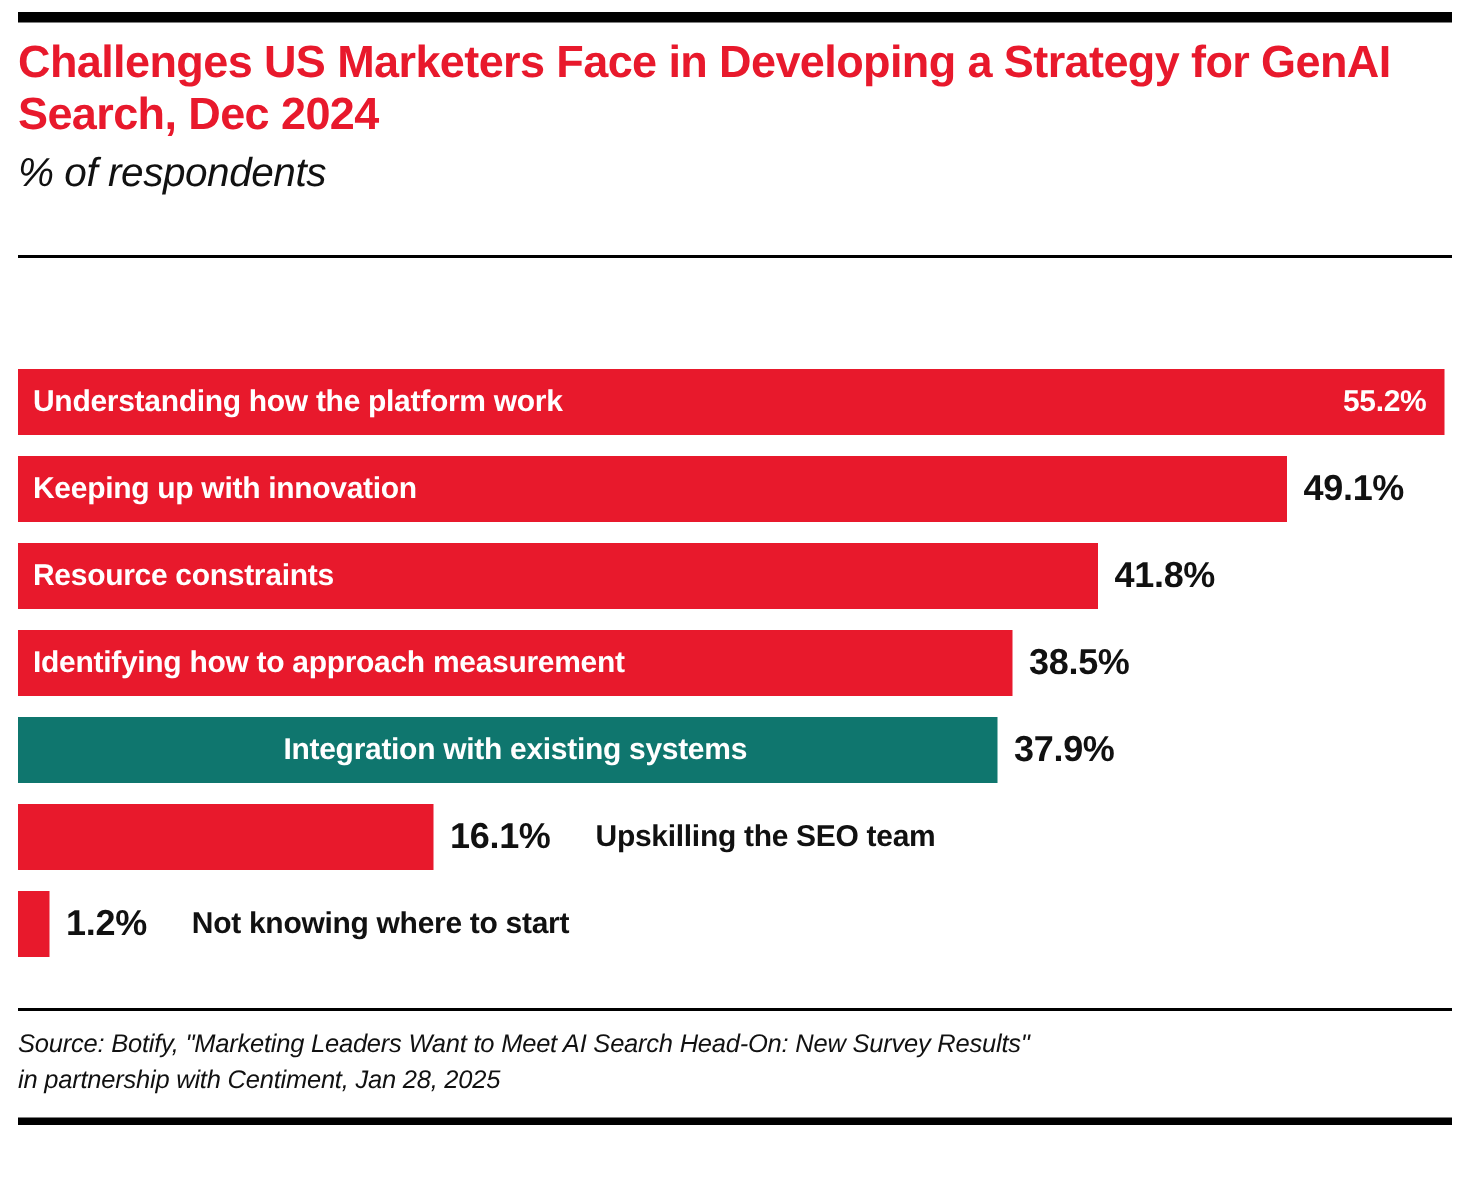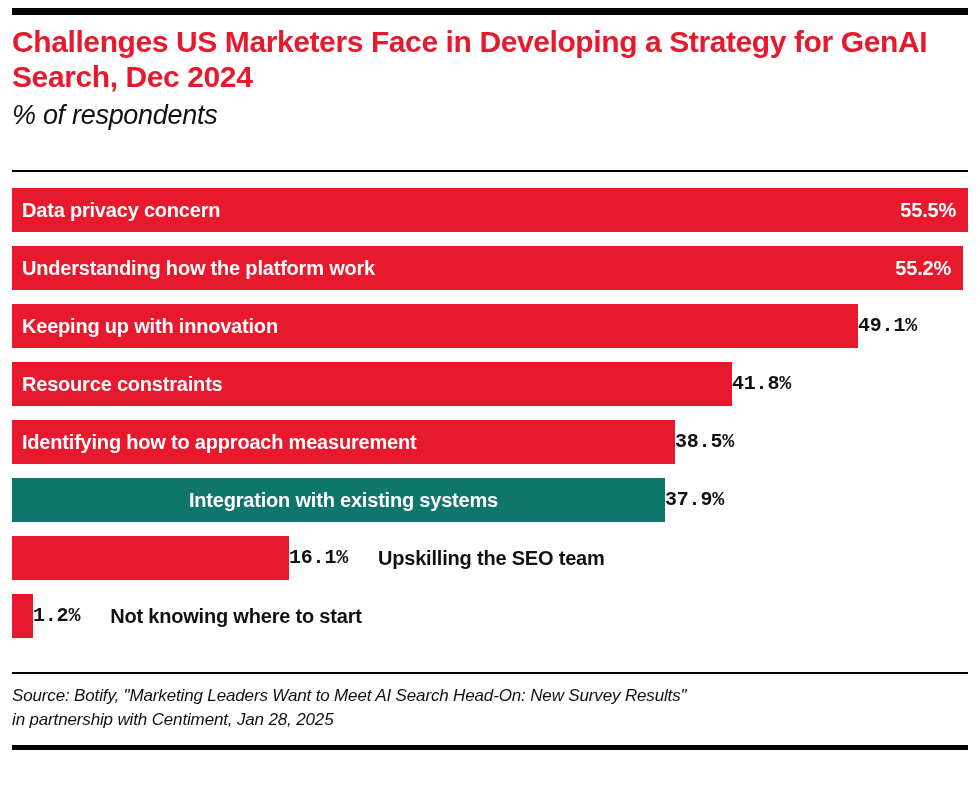--- a/index.html
+++ b/index.html
@@ -101,28 +101,28 @@
     font-weight: bold;
     letter-spacing: -0.2px;
     white-space: nowrap;
     padding-right: 12px;
     line-height: 1;
   }
 
   
   .bar-value-outside {
     color: #111111;
-    font-size: 20px;
-    font-weight: bold;
-    letter-spacing: -0.2px;
-    white-space: nowrap;
-    line-height: 1;
-    display: flex;
-    align-items: center;
-    font-family: Liberation Mono, monospace;
+    font-size: 24px;
+    font-weight: bold;
+    letter-spacing: -0.2px;
+    white-space: nowrap;
+    line-height: 1;
+    display: flex;
+    align-items: center;
+    padding-left: 11px;
   }
 
   
   .bar-label-outside {
     color: #111111;
     font-size: 20px;
     font-weight: bold;
     letter-spacing: -0.2px;
     white-space: nowrap;
     line-height: 1;
@@ -191,26 +191,20 @@
   <div class="rule rule-top"></div>
 
   <div class="header-block">
     <div class="chart-title">Challenges US Marketers Face in Developing a Strategy for GenAI Search, Dec 2024</div>
     <div class="chart-subtitle">% of respondents</div>
   </div>
 
   <div class="rule rule-header"></div>
 
   <div class="plot-area">
-      <div class="bar-row" style="top: 0px;">
-        <div class="bar" style="width: 956px; background: rgb(232, 25, 44);">
-          <span class="bar-label-inside">Data privacy concern</span>
-          <span class="bar-value-inside">55.5%</span>
-        </div>
-      </div>
       <div class="bar-row" style="top: 58px;">
         <div class="bar" style="width: 951px; background: rgb(232, 25, 44);">
           <span class="bar-label-inside">Understanding how the platform work</span>
           <span class="bar-value-inside">55.2%</span>
         </div>
       </div>
       <div class="bar-row" style="top: 116px; justify-content: center;">
         <div class="bar" style="width: 846px; background: rgb(232, 25, 44);">
           <span class="bar-label-inside">Keeping up with innovation</span>
         </div>

